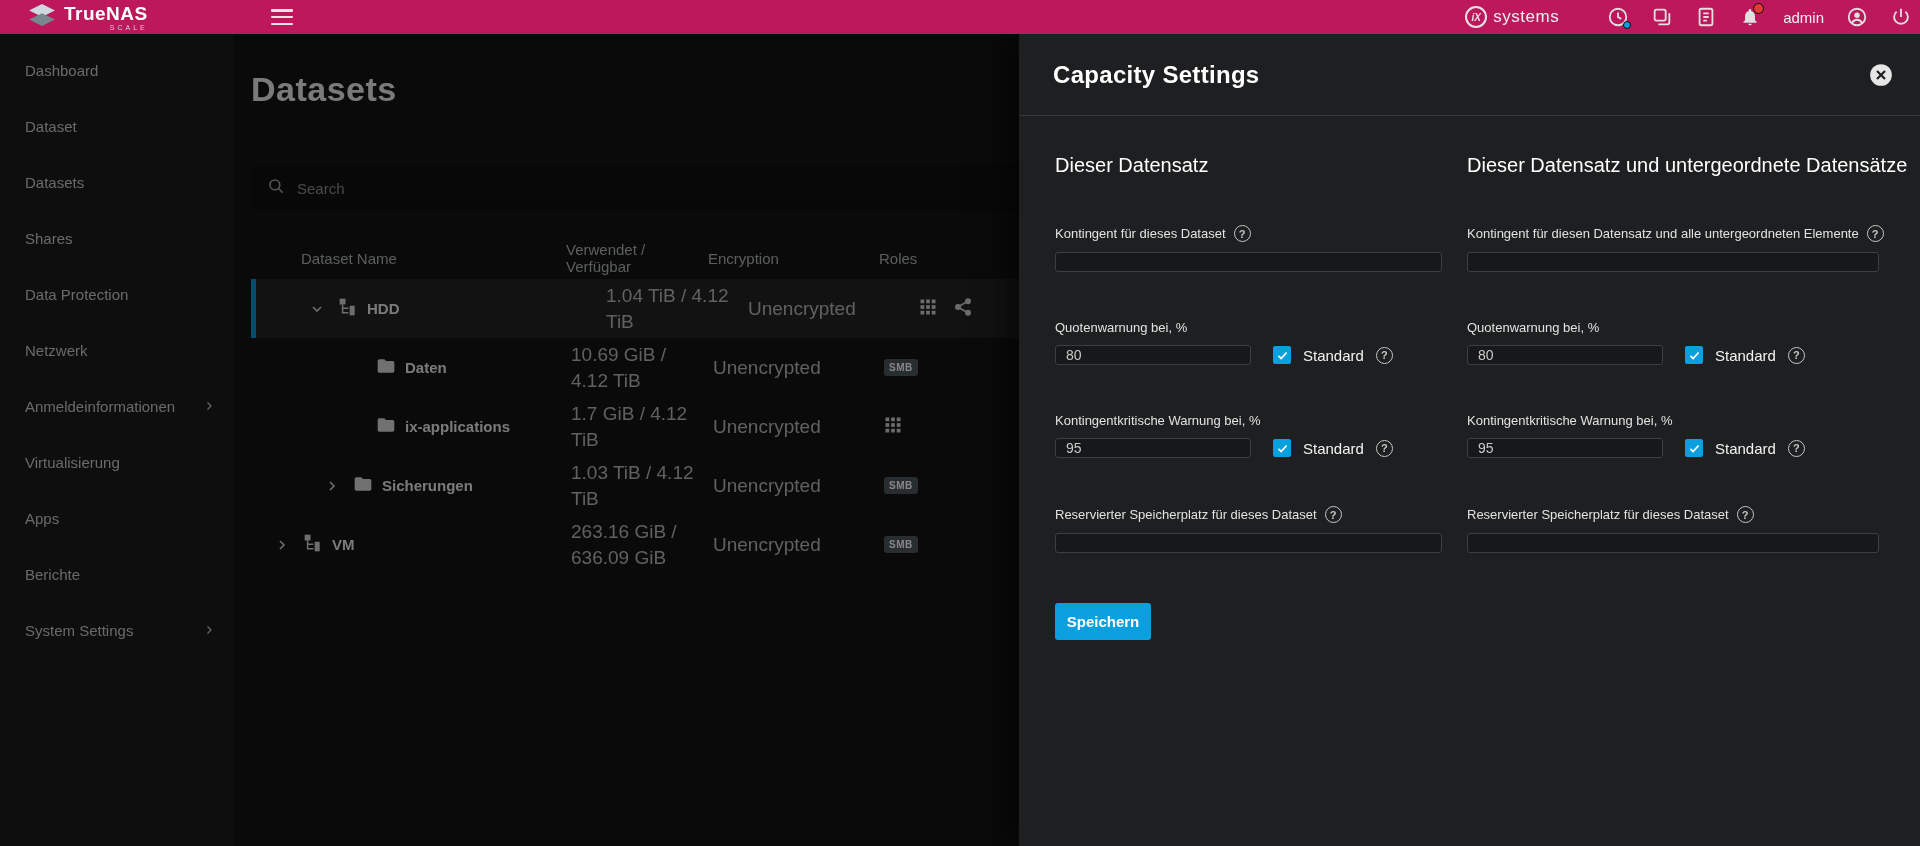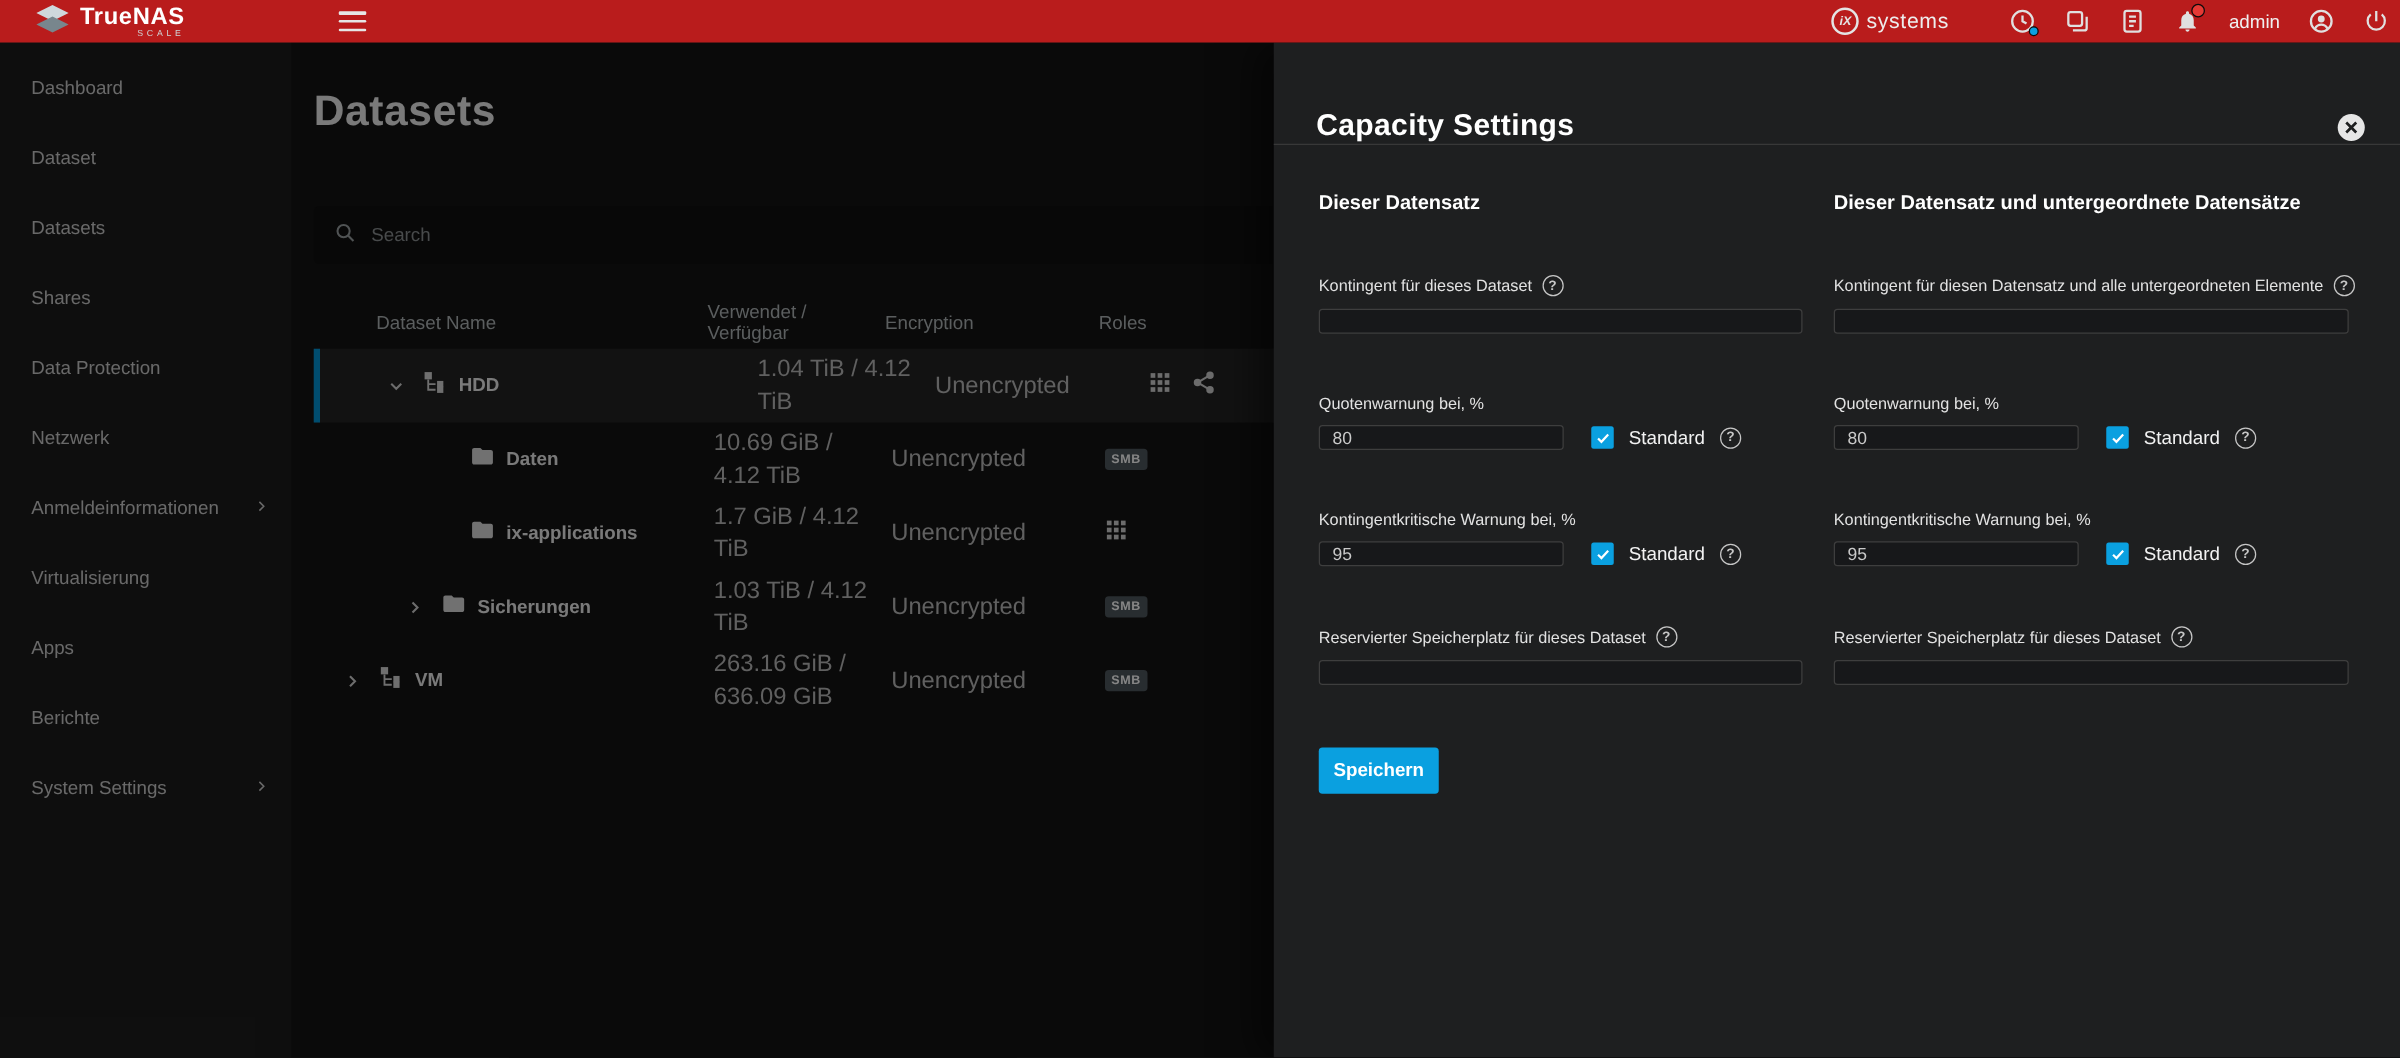--- a/index.html
+++ b/index.html
@@ -1,20 +1,20 @@
 <!DOCTYPE html>
 <html><head>
 <meta charset="utf-8">
 <style>
   * { box-sizing: border-box; margin: 0; padding: 0; }
   html,body { width:1920px; height:846px; overflow:hidden; }
   body { background:#141414; font-family:"Liberation Sans",sans-serif; color:#e0e0e0; }
 
   
-  .topbar { height:34px; background:#b91c1c; display:flex; align-items:center; position:relative; z-index:40; }
+  .topbar { height:34px; background:#be185d; display:flex; align-items:center; position:relative; z-index:40; }
   .brand { width:233px; display:flex; align-items:center; padding-left:28px; gap:8px; cursor:pointer; }
   .brand-text { display:flex; flex-direction:column; line-height:1; }
   .brand-name { font-size:19px; font-weight:bold; color:#fff; letter-spacing:.5px; }
   .brand-sub { font-size:7px; letter-spacing:3px; color:#cfd4d6; margin-top:1px; align-self:flex-end; }
   .hamburger { width:22px; height:16px; display:flex; flex-direction:column; justify-content:space-between; margin-left:38px; cursor:pointer; }
   .hamburger span { height:2.5px; background:#e6e6e6; border-radius:1px; }
   .top-right { margin-left:auto; display:flex; align-items:center; gap:22px; padding-right:8px; }
   .ix-logo { display:flex; align-items:center; gap:6px; margin-right:26px; }
   .ix-circle { width:22px; height:22px; border:2px solid #e4e4e4; border-radius:50%; display:flex; align-items:center; justify-content:center; font-size:10px; font-weight:bold; font-style:italic; color:#e4e4e4; }
   .ix-rest { font-size:17px; color:#ededed; letter-spacing:.5px; }
@@ -50,26 +50,26 @@
   .c-usage { font-size:19px; color:#b9b9b9; padding-right:18px; line-height:1.35; }
   .c-enc { font-size:19px; color:#b9b9b9; }
   .c-roles { display:flex; align-items:center; gap:16px; }
   .smb-badge { background:#4d565c; color:#fff; font-size:10px; font-weight:bold; letter-spacing:.5px; padding:3px 5px; border-radius:3px; cursor:pointer; }
   .expander { width:24px; height:24px; display:flex; align-items:center; justify-content:center; cursor:pointer; }
 
   .overlay { position:absolute; inset:0; background:rgba(0,0,0,.48); z-index:10; }
 
   
   .panel { position:absolute; top:0; right:0; bottom:0; width:901px; background:#1e1f20; z-index:20; box-shadow:-14px 0 28px rgba(0,0,0,.5); }
-  .panel-header { height:82px; display:flex; align-items:flex-end; padding:0 26px 0 34px; border-bottom:1px solid #383838; }
+  .panel-header { height:82px; display:flex; align-items:center; padding:0 26px 0 34px; border-bottom:1px solid #383838; }
   .panel-title { font-size:24px; font-weight:bold; color:#fff; letter-spacing:.3px; }
   .panel-close { margin-left:auto; width:26px; height:26px; cursor:pointer; }
   .panel-body { display:flex; padding:24px 16px 0 36px; }
   .pcol { width:412px; margin-right:25px; }
-  .pcol-header { font-size:16px; font-weight:bold; color:#fff; margin-top:14px; white-space:nowrap; }
+  .pcol-header { font-size:20px; font-weight:normal; color:#fff; margin-top:14px; white-space:nowrap; }
   .field { margin-top:48px; }
   .f-labelrow { display:flex; align-items:center; gap:8px; margin-bottom:10px; white-space:nowrap; }
   .f-label { font-size:13px; color:#e2e2e2; }
   .help { width:17px; height:17px; border:1.5px solid #c6c6c6; border-radius:50%; color:#c6c6c6; font-size:11px; font-weight:bold; display:flex; align-items:center; justify-content:center; flex:0 0 auto; cursor:pointer; }
   .f-input { width:100%; height:20px; background:#17181a; border:1px solid #3e3e3e; border-radius:3px; color:#c9c9c9; font-size:14px; padding:0 10px; font-family:inherit; outline:none; }
   .f-input.short { width:196px; }
   .row-short { display:flex; align-items:center; }
   .checkbox { width:18px; height:18px; background:#0aa0e0; border-radius:2px; margin-left:22px; display:flex; align-items:center; justify-content:center; cursor:pointer; flex:0 0 auto; }
   .cb-label { font-size:15px; color:#f2f2f2; margin-left:12px; }
   .row-short .help { margin-left:12px; }

